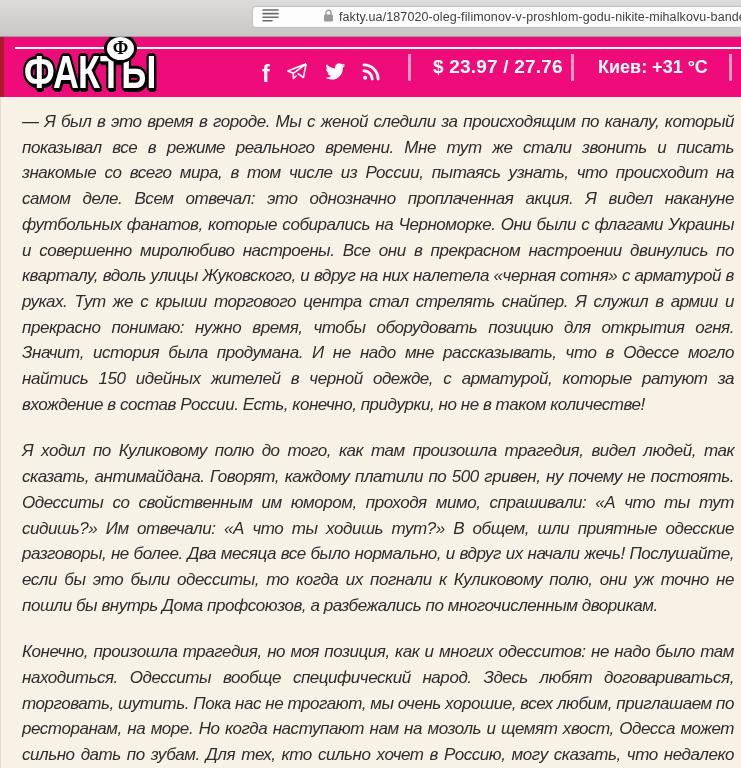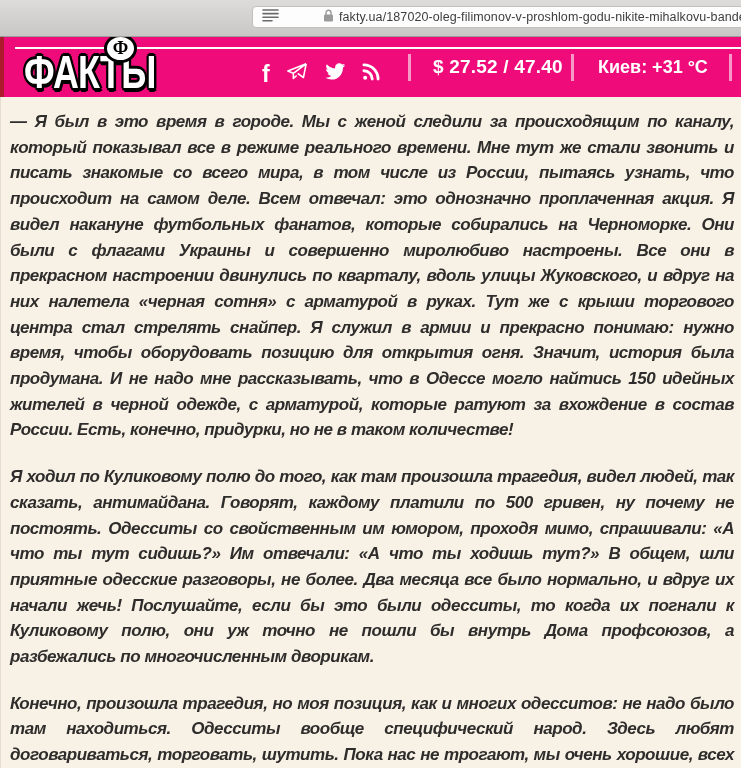--- a/index.html
+++ b/index.html
@@ -105,23 +105,23 @@
 
   
   .article {
     box-sizing: border-box;
     width: 741px; height: 671px;
     background: #f8f1e6;
     padding: 12px 7px 0 9px;
     border-left: 1px solid #e4dccd;
   }
   .article p {
-    margin: 0 0 21px 0;
+    margin: 0 0 21px 12px;
     font-style: italic;
-    font-weight: 700;
+    font-weight: 400;
     font-size: 17px;
     line-height: 25.7px;
     letter-spacing: -0.45px;
     color: #2e2d2b;
     text-align: justify;
   }
 </style>
 </head>
 <body>
 
@@ -170,21 +170,21 @@
     </span>
     <span>
       <svg width="20" height="20" viewBox="0 0 24 24">
         <circle cx="5" cy="19" r="2.4" fill="#fff"></circle>
         <path d="M3.5 10.5 a10 10 0 0 1 10 10 M3.5 3.5 a17 17 0 0 1 17 17" fill="none" stroke="#fff" stroke-width="3.4" stroke-linecap="round"></path>
       </svg>
     </span>
   </div>
 
   <div class="hdr-divider" style="left:408px"></div>
-  <div class="hdr-info currency">$ 27.52 / 47.40</div>
+  <div class="hdr-info currency">$ 23.97 / 27.76</div>
   <div class="hdr-divider" style="left:571px"></div>
   <div class="hdr-info weather">Киев: +31 °C</div>
   <div class="hdr-divider" style="left:729px"></div>
 </div>
 
 <div class="article">
   <p>— Я был в это время в городе. Мы с женой следили за происходящим по каналу, который показывал все в режиме реального времени. Мне тут же стали звонить и писать знакомые со всего мира, в том числе из России, пытаясь узнать, что происходит на самом деле. Всем отвечал: это однозначно проплаченная акция. Я видел накануне футбольных фанатов, которые собирались на Черноморке. Они были с флагами Украины и совершенно миролюбиво настроены. Все они в прекрасном настроении двинулись по кварталу, вдоль улицы Жуковского, и вдруг на них налетела «черная сотня» с арматурой в руках. Тут же с крыши торгового центра стал стрелять снайпер. Я служил в армии и прекрасно понимаю: нужно время, чтобы оборудовать позицию для открытия огня. Значит, история была продумана. И не надо мне рассказывать, что в Одессе могло найтись 150 идейных жителей в черной одежде, с арматурой, которые ратуют за вхождение в состав России. Есть, конечно, придурки, но не в таком количестве!</p>
   <p>Я ходил по Куликовому полю до того, как там произошла трагедия, видел людей, так сказать, антимайдана. Говорят, каждому платили по 500 гривен, ну почему не постоять. Одесситы со свойственным им юмором, проходя мимо, спрашивали: «А что ты тут сидишь?» Им отвечали: «А что ты ходишь тут?» В общем, шли приятные одесские разговоры, не более. Два месяца все было нормально, и вдруг их начали жечь! Послушайте, если бы это были одесситы, то когда их погнали к Куликовому полю, они уж точно не пошли бы внутрь Дома профсоюзов, а разбежались по многочисленным дворикам.</p>
   <p>Конечно, произошла трагедия, но моя позиция, как и многих одесситов: не надо было там находиться. Одесситы вообще специфический народ. Здесь любят договариваться, торговать, шутить. Пока нас не трогают, мы очень хорошие, всех любим, приглашаем по ресторанам, на море. Но когда наступают нам на мозоль и щемят хвост, Одесса может сильно дать по зубам. Для тех, кто сильно хочет в Россию, могу сказать, что недалеко от центра у нас вокзал, поезда ходят хорошо, и до Москвы доехать ничего не стоит. А там — на Дальний Восток, осваивайте прекрасные свободные земли.</p>
 </div>

